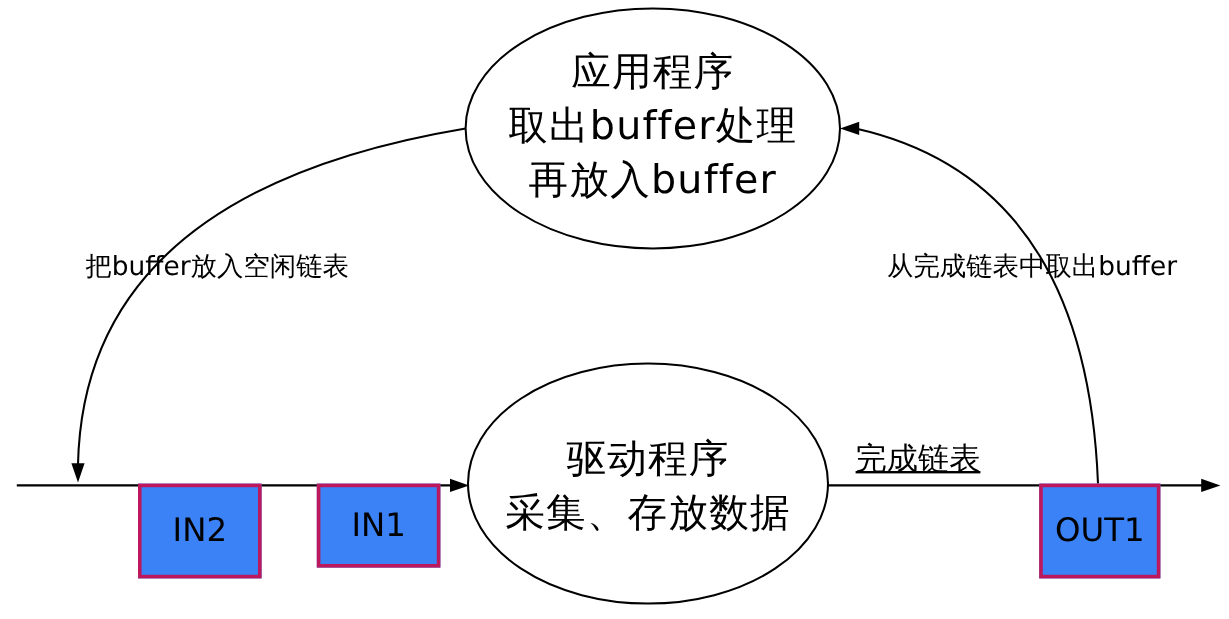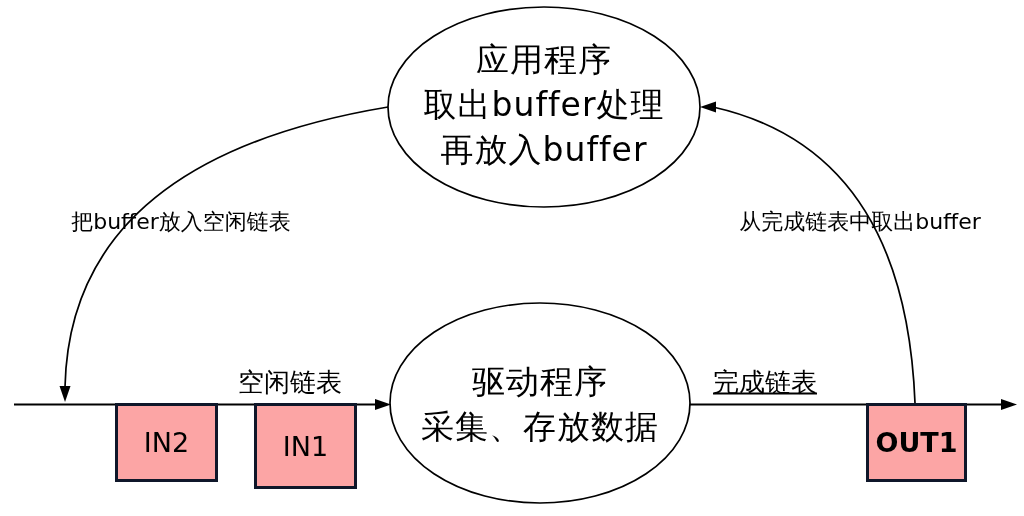--- a/index.html
+++ b/index.html
@@ -37,32 +37,32 @@
   }
   .edge-label {
     font-size: 22px;
   }
   .list-label {
     font-size: 26px;
   }
   .buf-box {
     position: absolute;
     box-sizing: border-box;
-    border: 3px solid #0f172a;
-    background: #fca5a5;
+    border: 3px solid #be185d;
+    background: #3b82f6;
     display: flex;
     align-items: center;
     justify-content: center;
     font-size: 27px;
     color: #000000;
   }
   #box-in2  { left: 115px; top: 403px; width: 103px; height: 79px; }
-  #box-in1  { left: 254px; top: 403px; width: 103px; height: 86px; }
+  #box-in1  { left: 264px; top: 403px; width: 103px; height: 70px; }
   #box-out2 { left: 708px; top: 403px; width: 110px; height: 79px; }
-  #box-out1 { left: 866px; top: 403px; width: 101px; height: 79px; font-weight: bold; }
+  #box-out1 { left: 866px; top: 403px; width: 101px; height: 79px; }
 </style>
 </head>
 <body>
 
 <div class="canvas">
 
   <svg class="shapes" viewBox="0 0 1024 516">
 
     <ellipse cx="544" cy="107" rx="156" ry="100" fill="none" stroke="#000000" stroke-width="1.7"></ellipse>
 
@@ -88,21 +88,20 @@
   </div>
 
   <div class="txt ellipse-text" style="left:540px; top:404px;">
     <div>驱动程序</div>
     <div>采集、存放数据</div>
   </div>
 
   <div class="txt edge-label" style="left:181px; top:222px;">把buffer放入空闲链表</div>
   <div class="txt edge-label" style="left:860px; top:222px;text-align:right;">从完成链表中取出buffer</div>
 
-  <div class="txt list-label" style="left:290px; top:382px;">空闲链表</div>
   <div class="txt list-label" style="left:765px; top:382px;text-decoration:underline;">完成链表</div>
 
   <div class="buf-box" id="box-in2">
     <span>IN2</span>
   </div>
   <div class="buf-box" id="box-in1">
     <span>IN1</span>
   </div>
   <div class="buf-box" id="box-out1">
     <span>OUT1</span>

